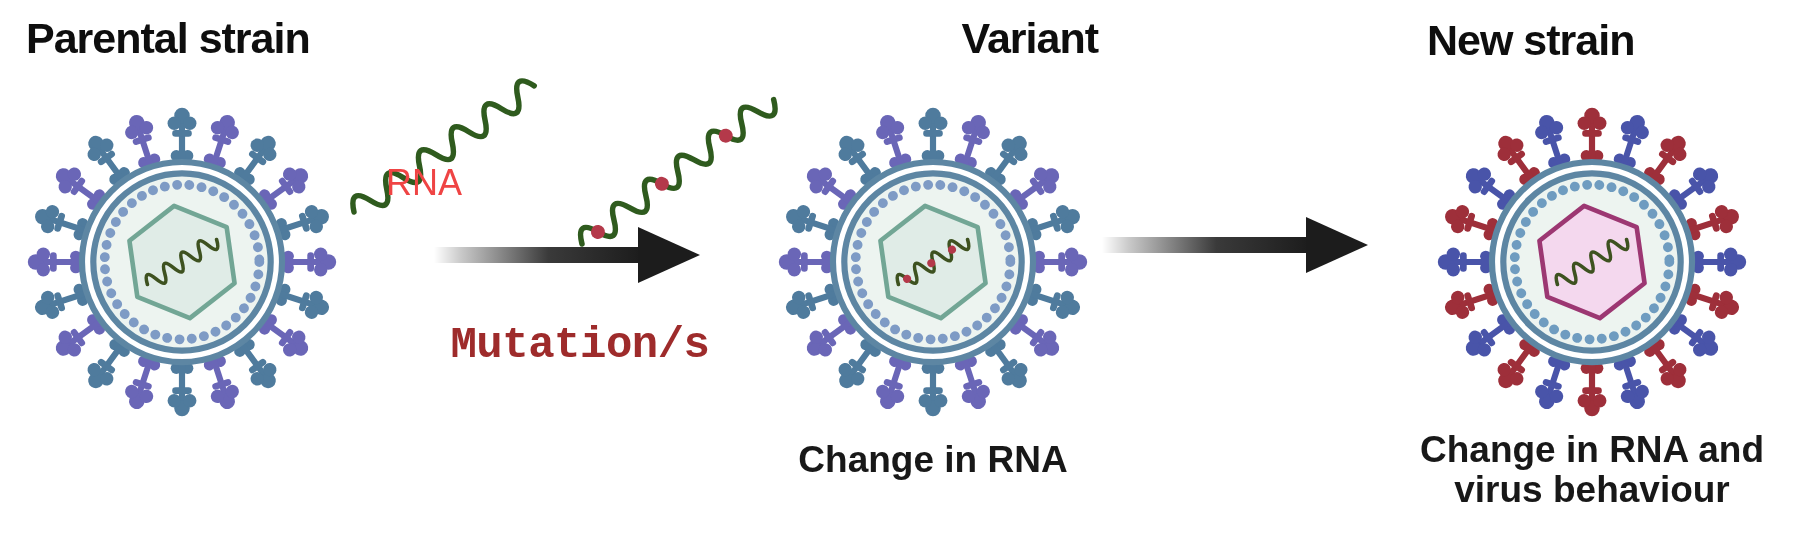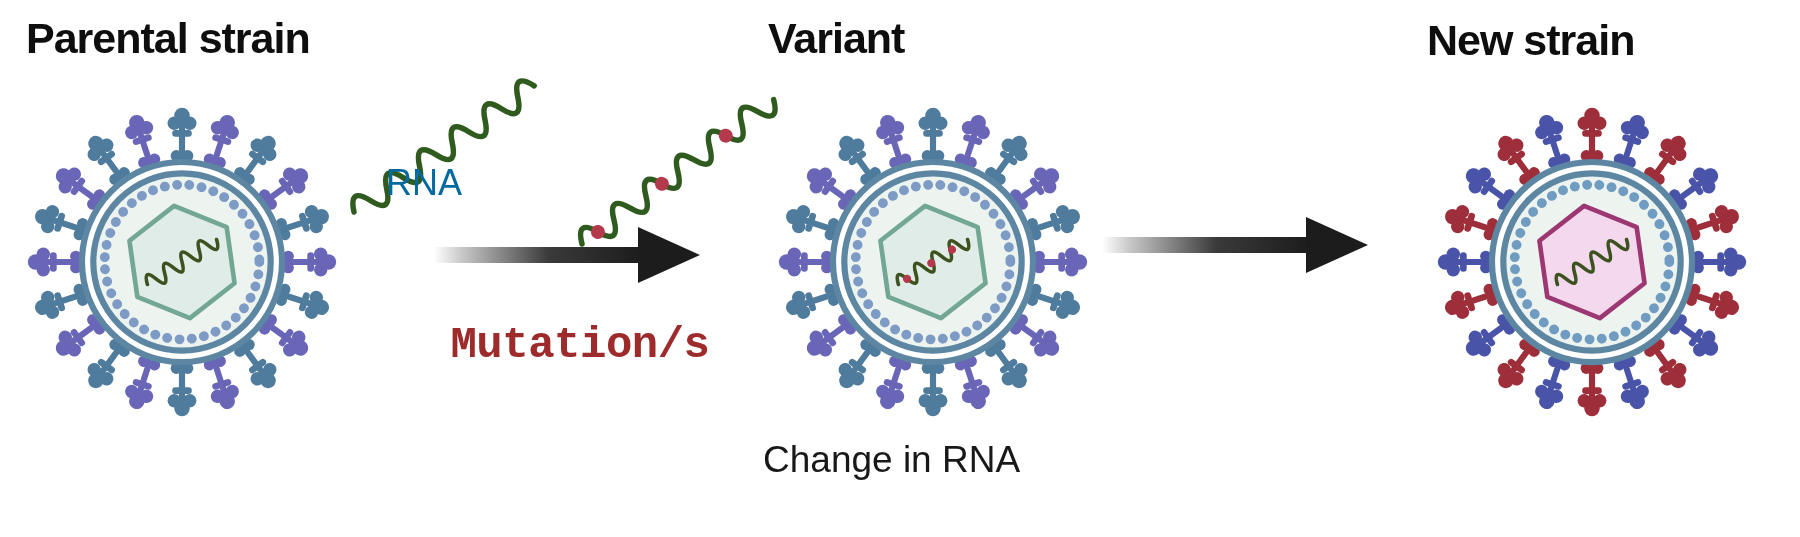--- a/index.html
+++ b/index.html
@@ -11,34 +11,34 @@
     font-family:"Liberation Sans", sans-serif;
   }
   .defs-svg{position:absolute;width:0;height:0;}
   .stage-title{
     position:absolute;
     font-size:43px;font-weight:700;letter-spacing:-1px;
     color:var(--title-text,#0e0e0e);
     white-space:nowrap;
   }
   .title-parental{left:26px;top:14px;}
-  .title-variant{left:768px;top:14px;width:330px;text-align:left;}
+  .title-variant{left:768px;top:14px;width:330px;text-align:right;}
   .title-new{left:1427px;top:16px;width:330px;text-align:left;}
   .caption{
     position:absolute;
-    font-size:37px;font-weight:400;
+    font-size:37px;font-weight:700;
     color:var(--caption-text,#181818);
-    text-align:left;line-height:40px;
+    text-align:center;line-height:40px;
     white-space:nowrap;
   }
   .caption-variant{left:763px;top:440px;width:340px;}
   .caption-new{left:1402px;top:430px;width:380px;}
   .rna-label{
     position:absolute;left:386px;top:162px;
-    font-size:36px;color:#0369a1;
+    font-size:36px;color:#ef4444;
   }
   .mutation-label{
     position:absolute;left:443px;top:320px;width:274px;
     text-align:center;font-size:44px;font-weight:700;letter-spacing:-0.5px;
     color:var(--mutation-text,#9e2b2b);
     font-family:Liberation Mono, monospace;
   }
   .virus{position:absolute;width:330px;height:330px;}
   .virus-parental{left:17px;top:97px;
     --sA:var(--spike-blue); --sB:var(--spike-purple);
@@ -172,14 +172,18 @@
   <svg class="arrow arrow-1" viewBox="0 0 270 64">
     <rect x="0" y="24" width="208" height="16" fill="url(#arrowGrad)"></rect>
     <polygon points="204,4 266,32 204,60" fill="var(--arrow-dark)"></polygon>
   </svg>
   <svg class="arrow arrow-2" viewBox="0 0 270 64">
     <rect x="0" y="24" width="208" height="16" fill="url(#arrowGrad)"></rect>
     <polygon points="204,4 266,32 204,60" fill="var(--arrow-dark)"></polygon>
   </svg>
 
   <div class="caption caption-variant">Change in RNA</div>
+  <div class="caption caption-new">
+    <div>Change in RNA and</div>
+    <div>virus behaviour</div>
+  </div>
 
 </div>
 
 </body></html>

